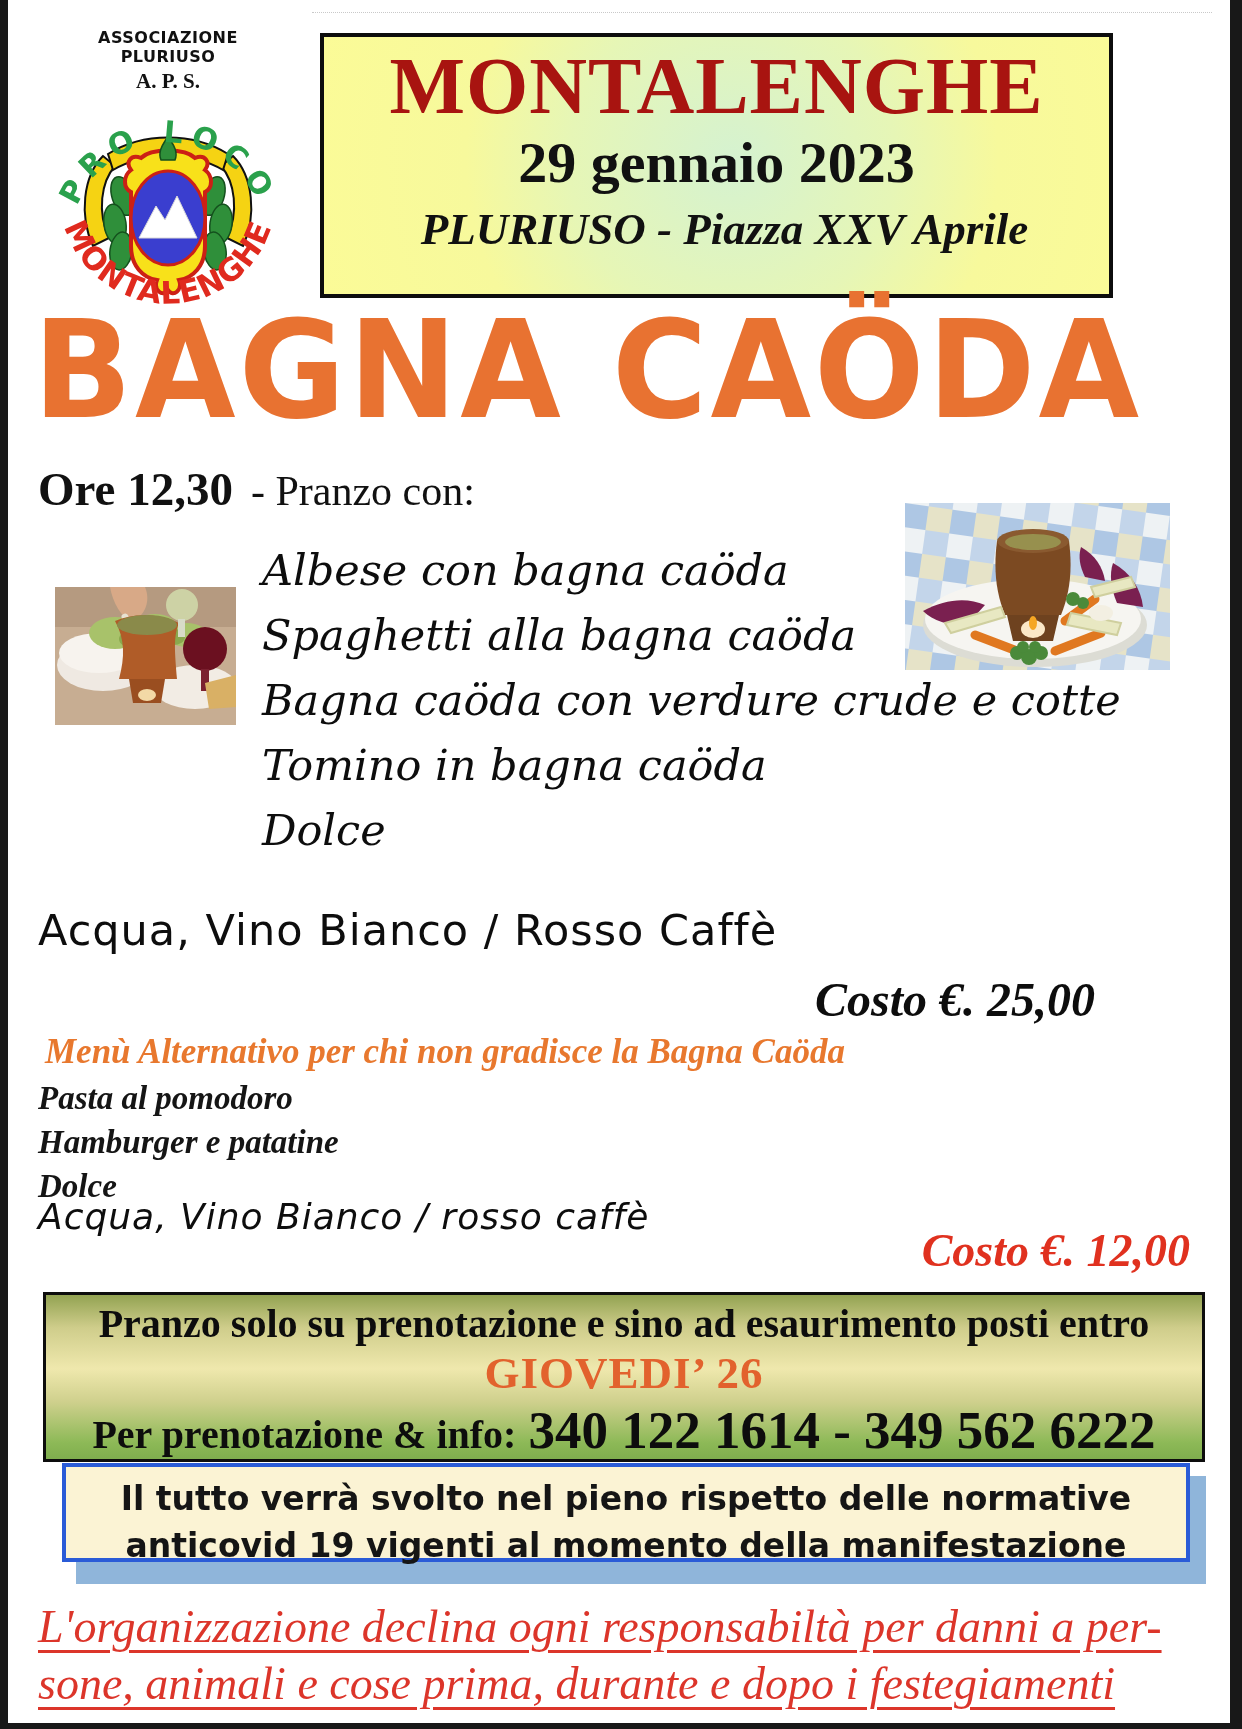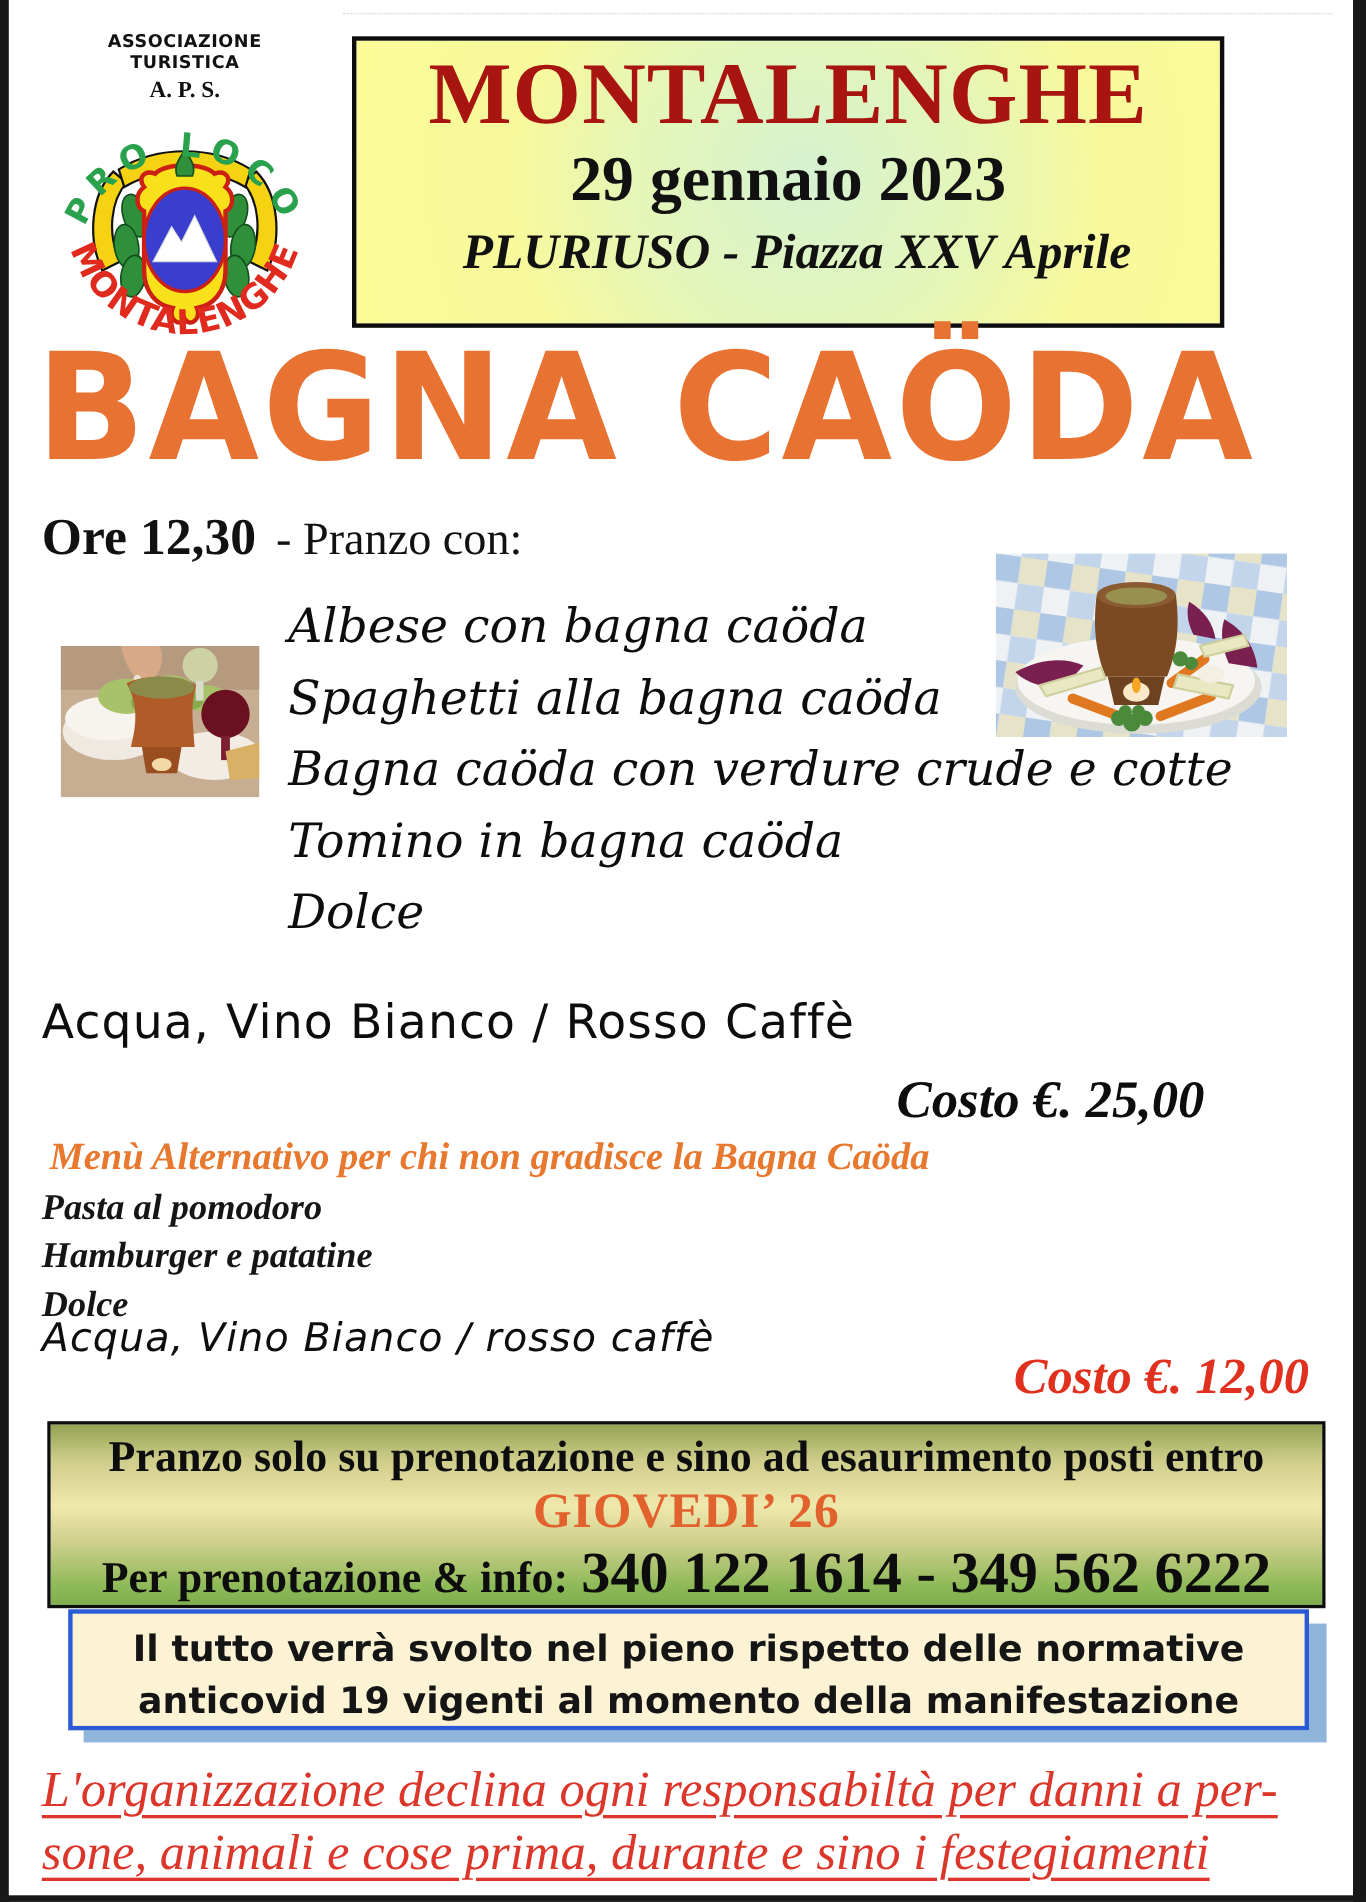--- a/index.html
+++ b/index.html
@@ -64,21 +64,21 @@
   }
   .booking-line1{font-weight:bold;font-size:40px;line-height:48px;color:#0d0d0d;margin-top:5px;}
   .booking-deadline{font-weight:bold;font-size:45px;line-height:50px;color:#e2622d;letter-spacing:1px;}
   .booking-line3{margin-top:2px;white-space:nowrap;color:#0d0d0d;}
   .booking-label{font-weight:bold;font-size:40px;vertical-align:baseline;}
   .booking-phones{font-weight:bold;font-size:53px;vertical-align:baseline;margin-left:8px;margin-top:36px;}
 
   
   .covid-backing{left:76px;top:1476px;width:1130px;height:108px;background:#8fb5da;}
   .covid-box{
-    left:62px;top:1463px;width:1128px;height:110px;box-sizing:border-box;
+    left:62px;top:1463px;width:1128px;height:99px;box-sizing:border-box;
     border:4px solid #2a5bd7;background:#fbf3d4;text-align:center;
     font-family:"DejaVu Sans",sans-serif;font-weight:bold;font-size:33px;line-height:47px;color:#151515;
     padding-top:8px;
   }
 
   
   .disclaimer{left:38px;top:1598px;width:1180px;font-style:italic;font-size:46px;line-height:57px;color:#dc352a;white-space:nowrap;}
   .disclaimer div{text-decoration:underline;text-decoration-thickness:3px;text-underline-offset:8px;}
 
   
@@ -87,21 +87,21 @@
   .photo-right{left:905px;top:503px;width:265px;height:167px;}
 </style>
 </head>
 <body>
 
 <div class="poster">
 
   <div class="abs dotline"></div>
 
   <div class="abs logo-block">
-    <div class="logo-line1">ASSOCIAZIONE TURISTICA</div>
+    <div class="logo-line1">ASSOCIAZIONE PLURIUSO</div>
     <div class="logo-line2">A. P. S.</div>
     <svg class="logo-svg" width="230" height="222" viewBox="0 0 230 222">
       <defs>
         <path id="arcTop" d="M 24 112 A 96 96 0 0 1 206 112"></path>
         <path id="arcBottom" d="M 12 132 A 108 108 0 0 0 218 132"></path>
       </defs>
 
       <path d="M 50 60 C 30 80 26 120 40 150 L 56 142 C 44 116 48 86 62 70 Z" fill="#f5d313" stroke="#111" stroke-width="2"></path>
       <path d="M 180 60 C 200 80 204 120 190 150 L 174 142 C 186 116 182 86 168 70 Z" fill="#f5d313" stroke="#111" stroke-width="2"></path>
       <path d="M 55 58 C 90 36 140 36 175 58 L 170 74 C 140 56 90 56 60 74 Z" fill="#f5d313" stroke="#111" stroke-width="2"></path>
@@ -249,19 +249,19 @@
   </div>
 
   <div class="abs covid-backing"></div>
   <div class="abs covid-box">
     <div>Il tutto verrà svolto nel pieno rispetto delle normative</div>
     <div>anticovid 19 vigenti al momento della manifestazione</div>
   </div>
 
   <div class="abs disclaimer">
     <div>L'organizzazione declina ogni responsabiltà per danni a per-</div>
-    <div>sone,  animali e cose prima, durante e sino i festegiamenti</div>
+    <div>sone,  animali e cose prima, durante e dopo i festegiamenti</div>
   </div>
 
   <div class="edge edge-left"></div>
   <div class="edge edge-right"></div>
   <div class="edge edge-bottom"></div>
 </div>
 
 </body></html>

